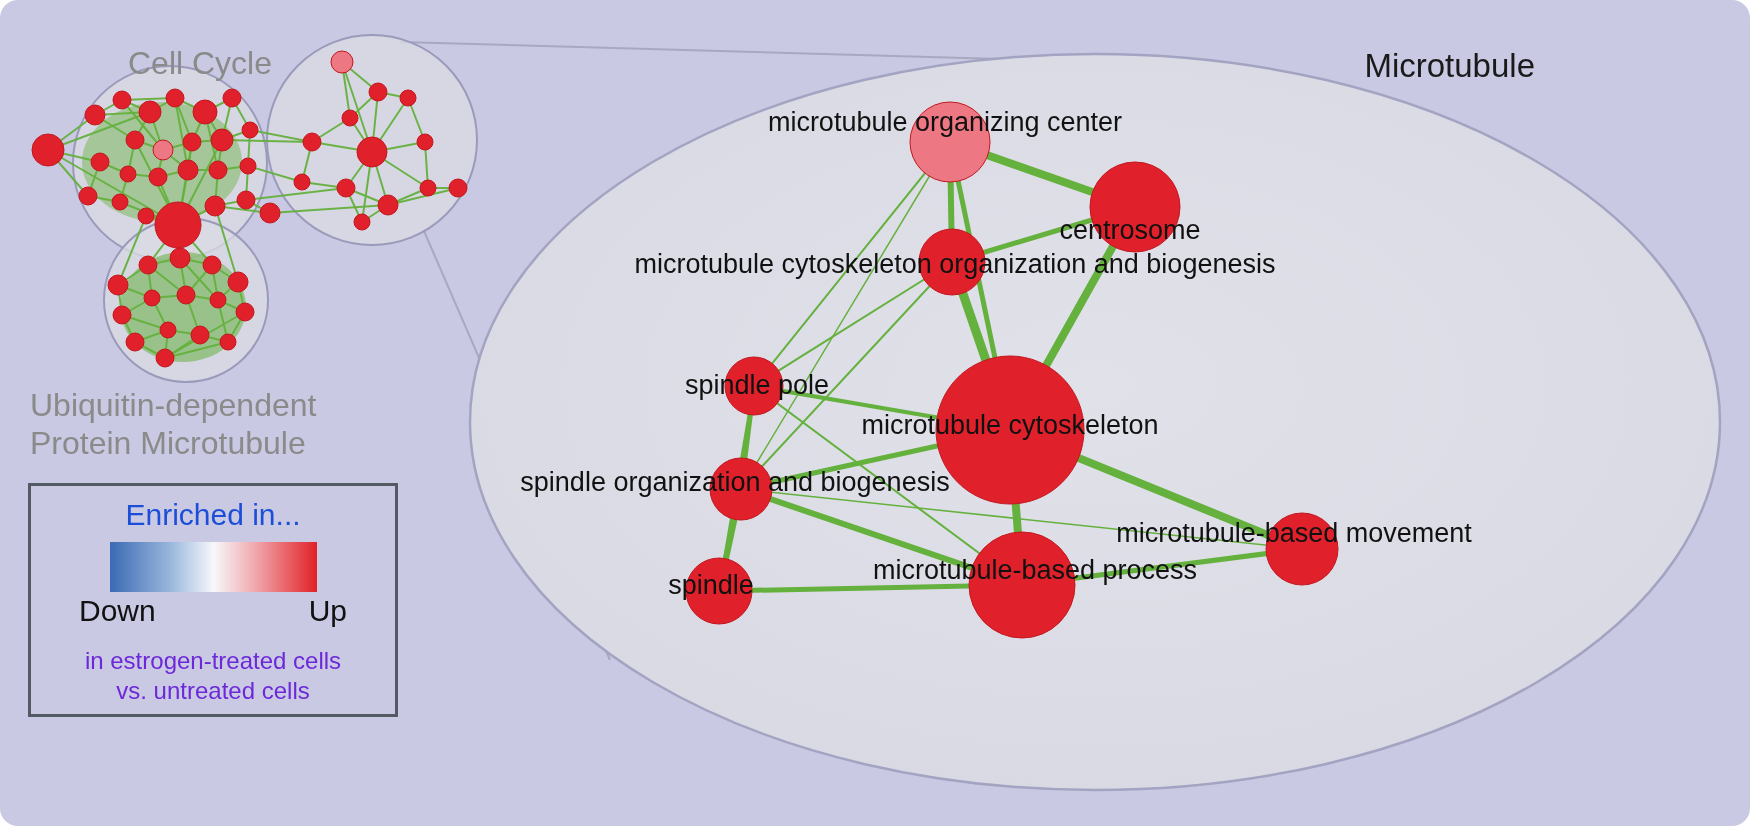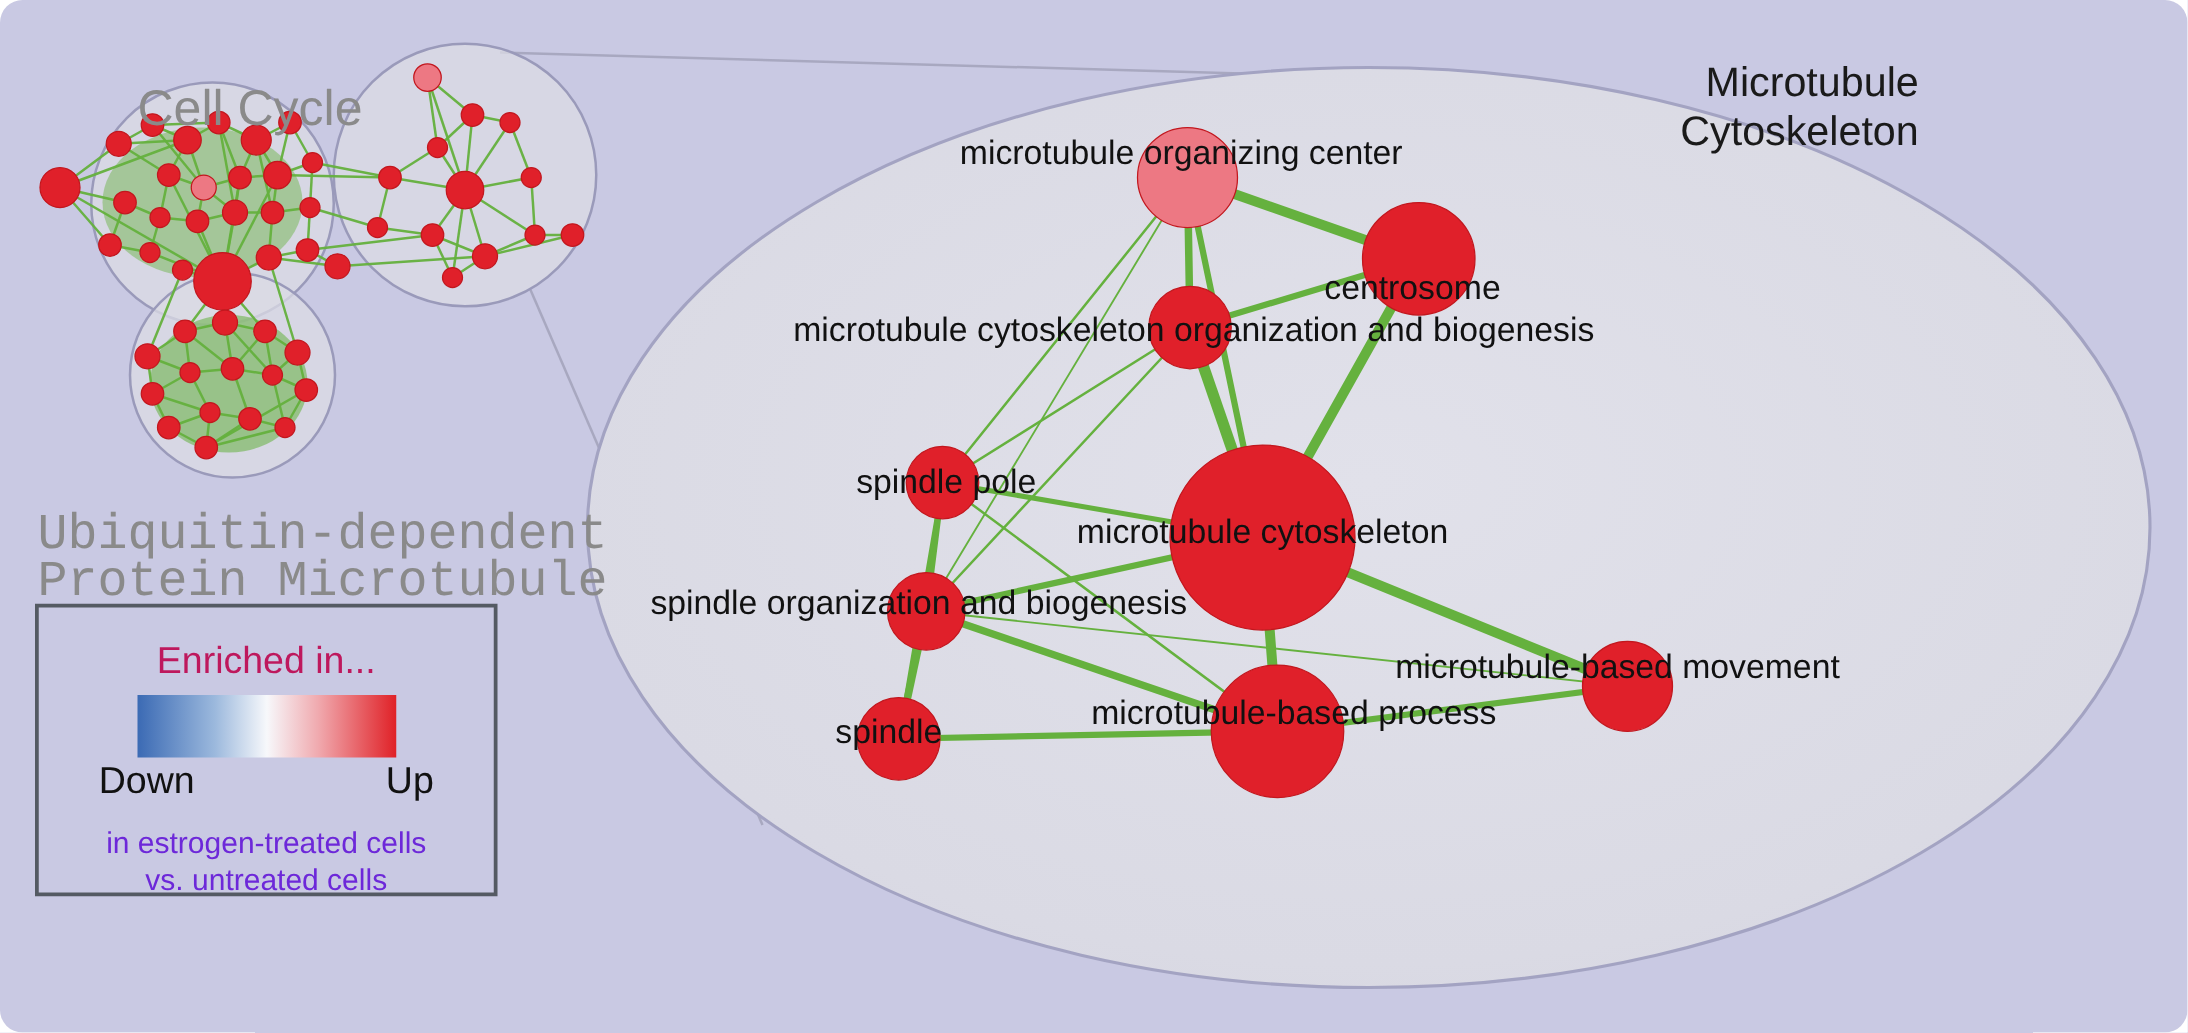--- a/index.html
+++ b/index.html
@@ -1,22 +1,22 @@
 <!DOCTYPE html>
 <html><head>
 <meta charset="utf-8">
 <style>
   html,body{margin:0;padding:0;background:#ffffff;font-family:"Liberation Sans",sans-serif;}
   #canvas{position:relative;width:1750px;height:826px;background:#c9c9e3;border-radius:18px;overflow:hidden;}
   #net{position:absolute;left:0;top:0;}
-  .glabel{position:absolute;color:#8a8a8a;font-size:40px;line-height:38px;text-align:center;margin-top:24px;}
+  .glabel{position:absolute;color:#8a8a8a;font-size:32px;line-height:38px;text-align:center;}
   .dtitle{position:absolute;color:#1a1a1a;font-size:33px;line-height:39px;text-align:center;}
   .legend{position:absolute;left:28px;top:483px;width:370px;height:234px;border:3px solid #545a63;
           box-sizing:border-box;background:#c9c9e3;text-align:center;}
-  .legend-title{font-size:30px;margin-top:26px;color:#be185d;}
+  .legend-title{font-size:30px;margin-top:12px;color:#1d4ed8;}
   .legend-bar{width:207px;height:50px;margin:10px auto 0;}
   .legend-row{display:flex;justify-content:space-between;width:268px;margin:2px auto 18px;font-size:30px;color:#111;}
   .legend-cap{font-size:24px;color:#6d28d9;line-height:30px;}
   .legend-cap.first{margin-top:8px;}
 </style>
 </head>
 <body>
 
 <div id="canvas">
 
@@ -247,28 +247,27 @@
       <circle cx="1302" cy="549" r="36" fill="#e0202a" stroke="#c2171e" stroke-width="1"></circle>
       <text x="1294" y="542" text-anchor="middle" font-size="27" fill="#111111" style="font-family:&quot;Liberation Sans&quot;,sans-serif">microtubule-based movement</text>
       <circle cx="719" cy="591" r="33" fill="#e0202a" stroke="#c2171e" stroke-width="1"></circle>
       <text x="711" y="594" text-anchor="middle" font-size="27" fill="#111111" style="font-family:&quot;Liberation Sans&quot;,sans-serif">spindle</text>
       <circle cx="1022" cy="585" r="53" fill="#e0202a" stroke="#c2171e" stroke-width="1"></circle>
       <text x="1035" y="579" text-anchor="middle" font-size="27" fill="#111111" style="font-family:&quot;Liberation Sans&quot;,sans-serif">microtubule-based process</text>
     </svg>
 
   <div class="glabel" style="left:105px;top:44px;width:190px;">Cell Cycle</div>
 
-  <div class="glabel" style="left:30px;top:386px;text-align:left;font-family:Liberation Mono, monospace;">
+  <div class="glabel" style="left:30px;top:386px;text-align:left;">
     <div>Ubiquitin-dependent</div>
     <div>Protein Microtubule</div>
   </div>
 
   <div class="dtitle" style="left:1245px;top:46px;width:290px;text-align:right;">
     <div>Microtubule</div>
-    <div>Cytoskeleton</div>
   </div>
 
   <div class="legend">
     <div class="legend-title">Enriched in...</div>
     <div class="legend-bar" id="legend-bar" style="background: linear-gradient(90deg, rgb(59, 106, 180) 0%, rgb(156, 185, 221) 30%, rgb(247, 248, 251) 50%, rgb(240, 169, 174) 70%, rgb(224, 33, 39) 100%);"></div>
     <div class="legend-row">
       <span>Down</span>
       <span>Up</span>
     </div>
     <div class="legend-cap first">in estrogen-treated cells</div>

